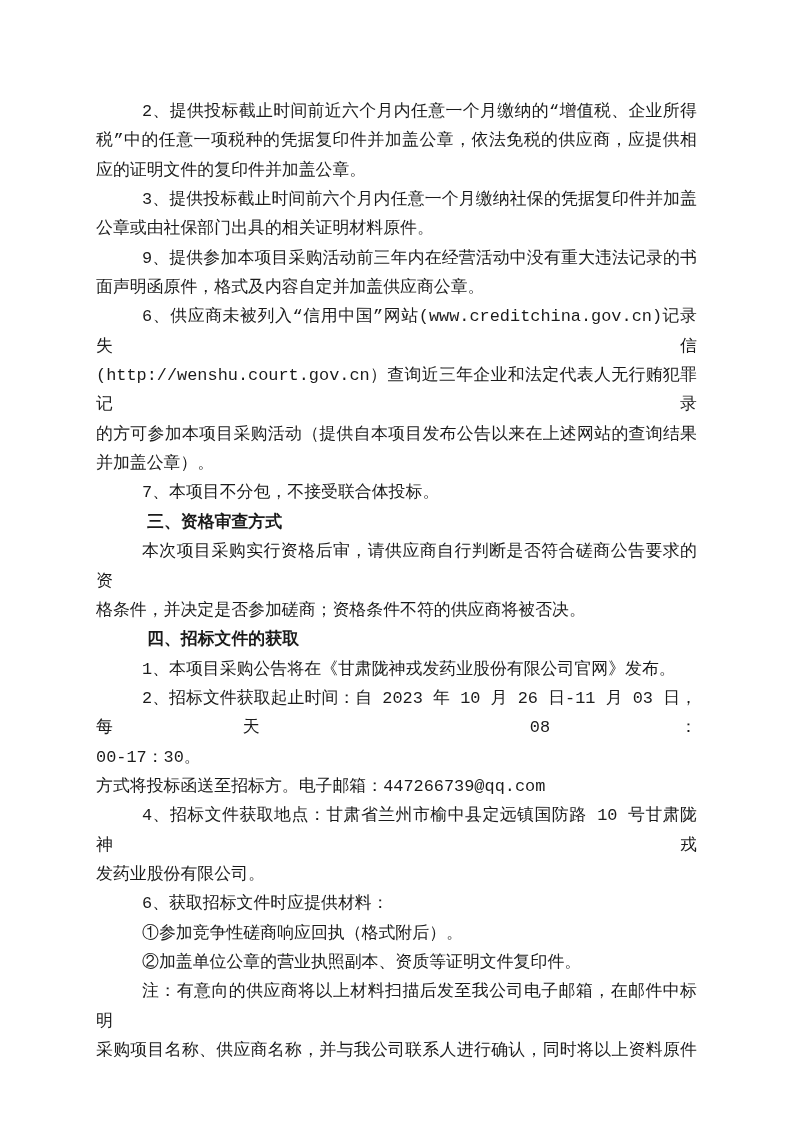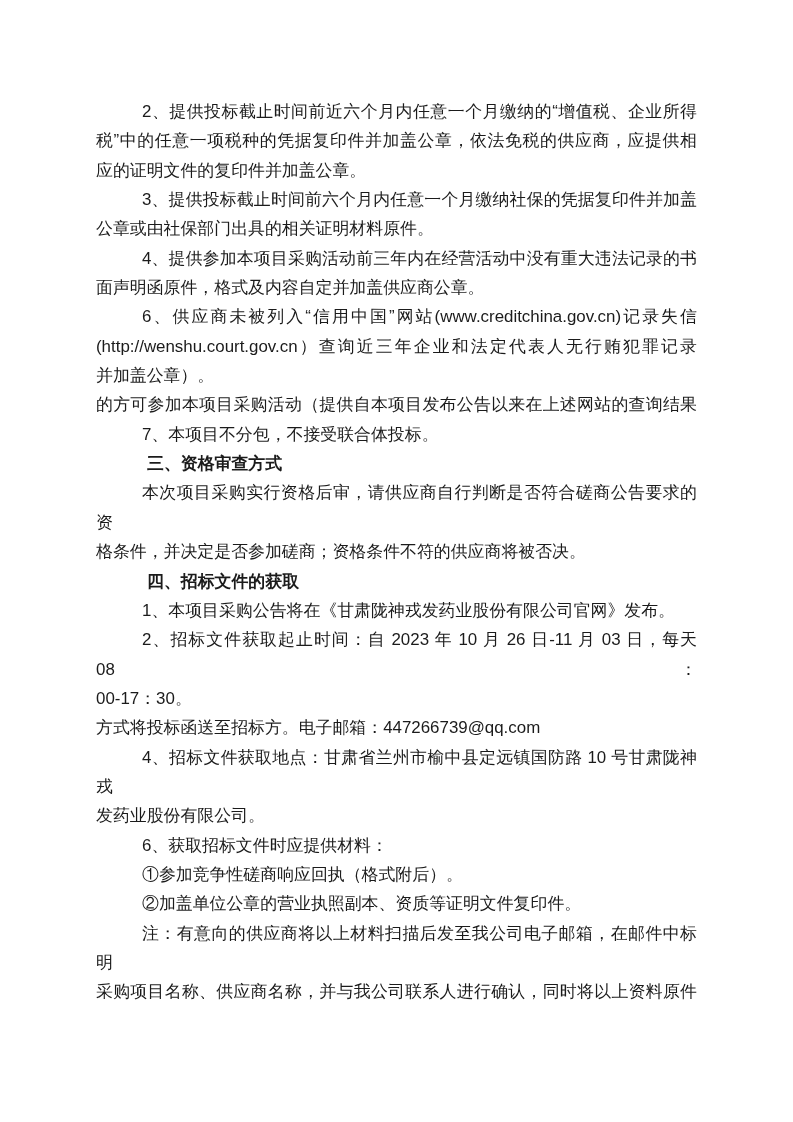--- a/index.html
+++ b/index.html
@@ -2,21 +2,21 @@
 <html><head>
 <meta charset="utf-8">
 <style>
   html, body { margin: 0; padding: 0; background: #ffffff; }
   .page {
     position: relative;
     width: 793px;
     height: 1122px;
     background: #ffffff;
     overflow: hidden;
-    font-family: Liberation Sans, sans-serif;
+    font-family: Liberation Mono, monospace;
   }
   .doc {
     position: absolute;
     left: 96px;
     top: 97px;
     width: 601px;
   }
   .line {
     font-size: 16.9px;
     line-height: 29.35px;
@@ -30,26 +30,26 @@
 </head>
 <body>
 
 <div class="page">
   <div class="doc">
       <div class="line indent fill">2、提供投标截止时间前近六个月内任意一个月缴纳的“增值税、企业所得</div>
       <div class="line fill">税”中的任意一项税种的凭据复印件并加盖公章，依法免税的供应商，应提供相</div>
       <div class="line">应的证明文件的复印件并加盖公章。</div>
       <div class="line indent fill">3、提供投标截止时间前六个月内任意一个月缴纳社保的凭据复印件并加盖</div>
       <div class="line">公章或由社保部门出具的相关证明材料原件。</div>
-      <div class="line indent fill">4、提供参加本项目采购活动前三年内在经营活动中没有重大违法记录的书</div>
+      <div class="line indent fill">9、提供参加本项目采购活动前三年内在经营活动中没有重大违法记录的书</div>
       <div class="line">面声明函原件，格式及内容自定并加盖供应商公章。</div>
       <div class="line indent fill">6、供应商未被列入“信用中国”网站(www.creditchina.gov.cn)记录失信</div>
       <div class="line fill">(http://wenshu.court.gov.cn）查询近三年企业和法定代表人无行贿犯罪记录</div>
+      <div class="line fill">的方可参加本项目采购活动（提供自本项目发布公告以来在上述网站的查询结果</div>
       <div class="line">并加盖公章）。</div>
-      <div class="line fill">的方可参加本项目采购活动（提供自本项目发布公告以来在上述网站的查询结果</div>
       <div class="line indent">7、本项目不分包，不接受联合体投标。</div>
       <div class="line heading">三、资格审查方式</div>
       <div class="line indent fill">本次项目采购实行资格后审，请供应商自行判断是否符合磋商公告要求的资</div>
       <div class="line">格条件，并决定是否参加磋商；资格条件不符的供应商将被否决。</div>
       <div class="line heading">四、招标文件的获取</div>
       <div class="line indent">1、本项目采购公告将在《甘肃陇神戎发药业股份有限公司官网》发布。</div>
       <div class="line indent fill">2、招标文件获取起止时间：自 2023 年 10 月 26 日-11 月 03 日，每天 08：</div>
       <div class="line">00-17：30。</div>
       <div class="line">方式将投标函送至招标方。电子邮箱：447266739@qq.com</div>
       <div class="line indent fill">4、招标文件获取地点：甘肃省兰州市榆中县定远镇国防路 10 号甘肃陇神戎</div>

